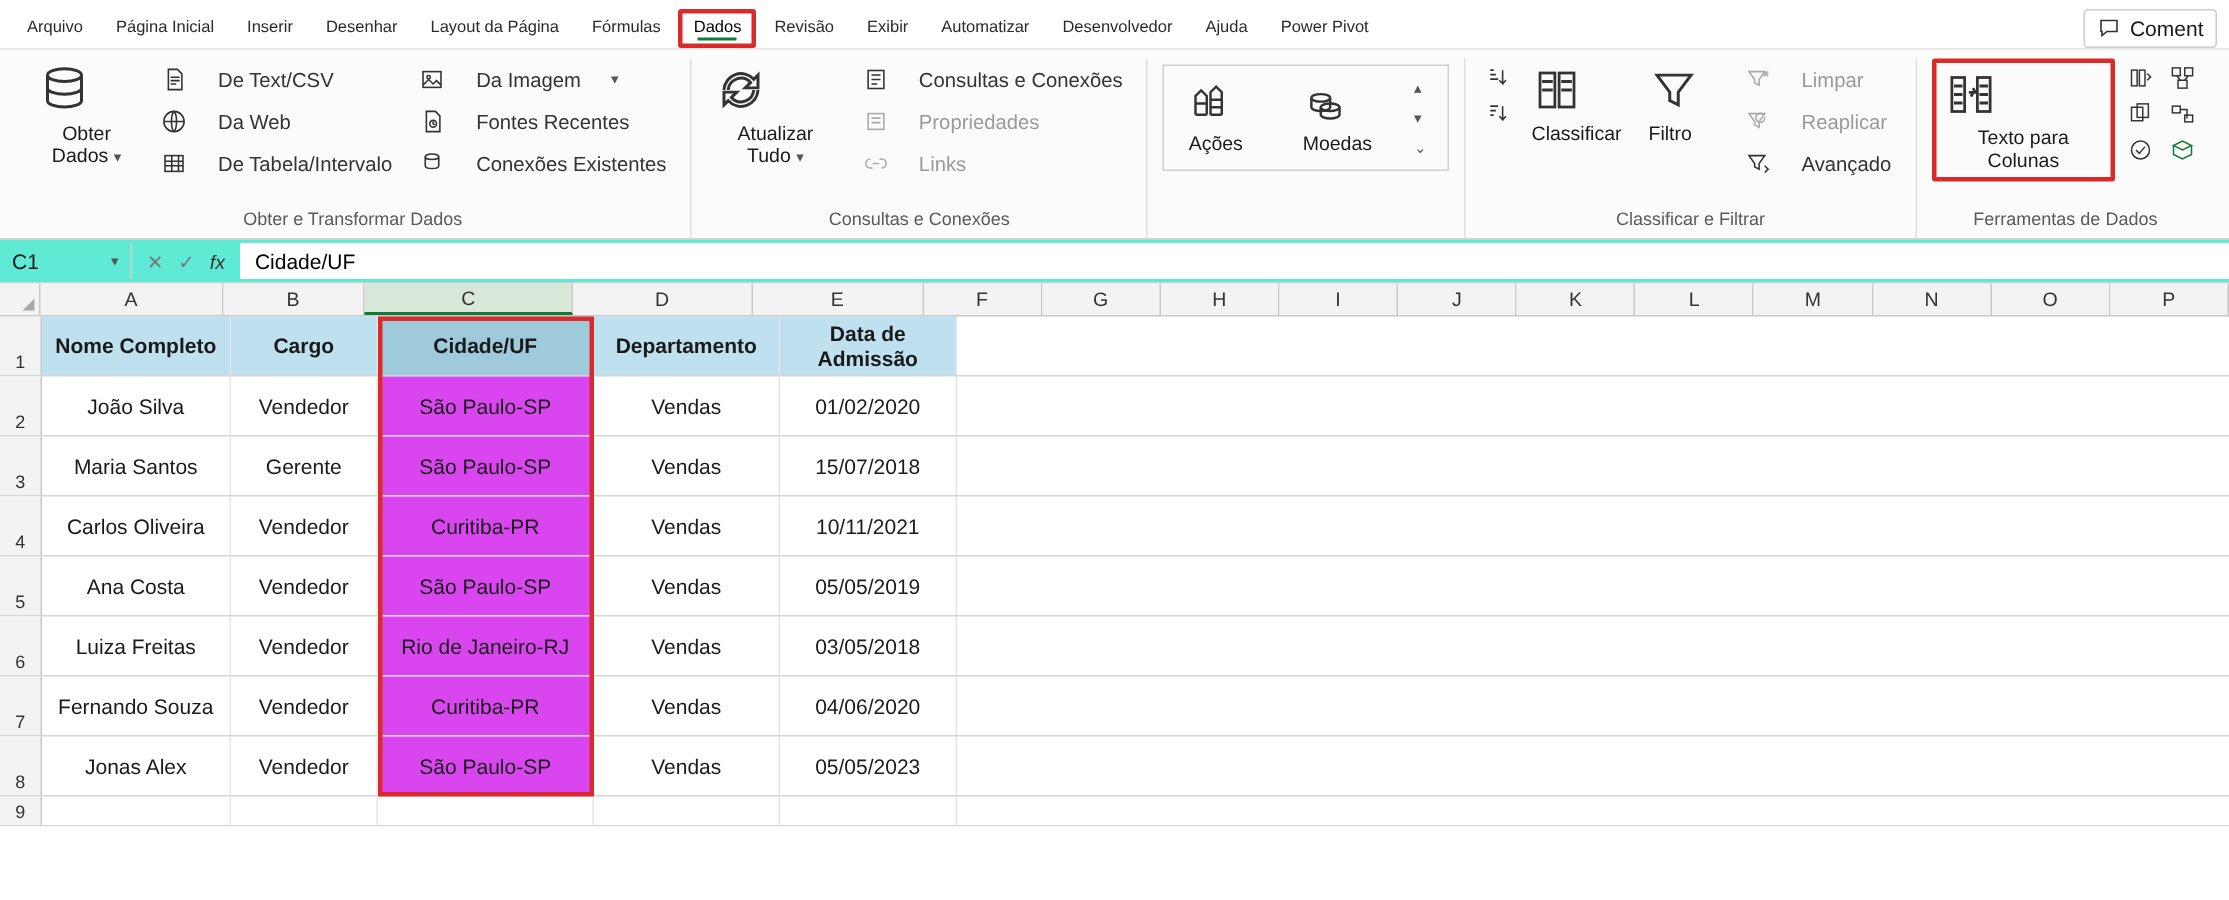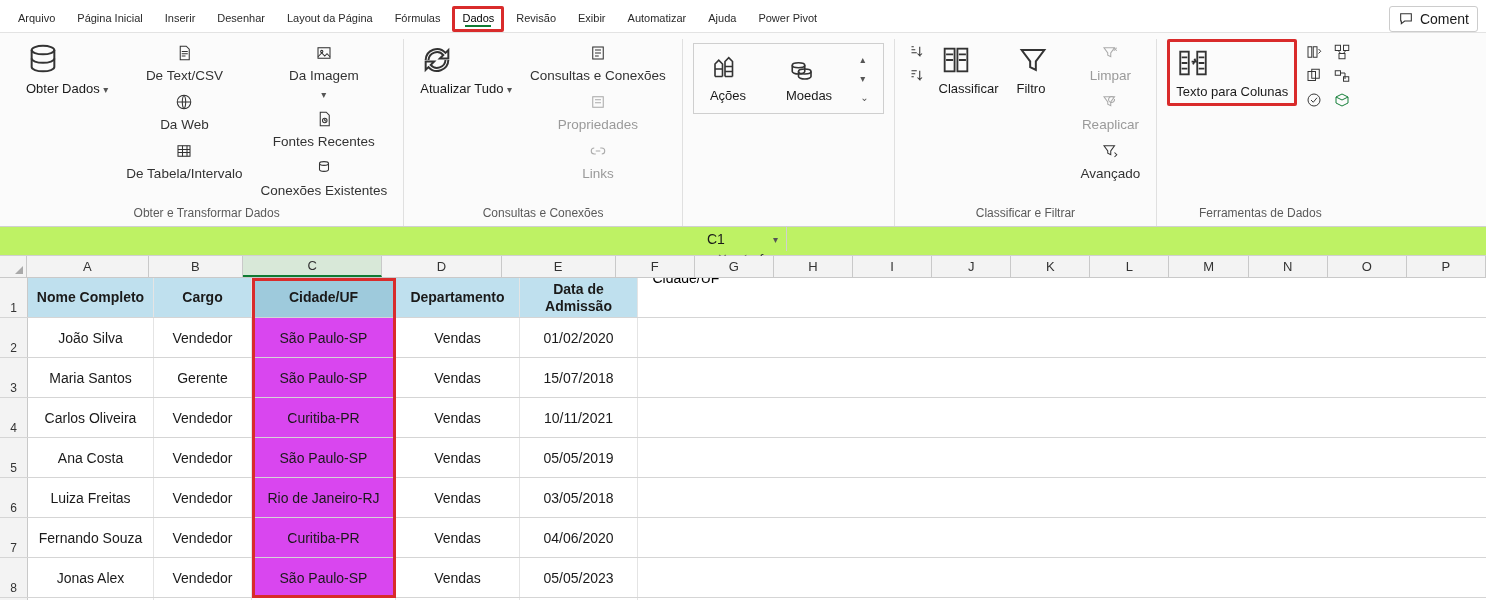--- a/index.html
+++ b/index.html
@@ -92,45 +92,43 @@
   .stack {
     display:flex;
     flex-direction:column;
     gap:4px;
     justify-content:flex-start;
     padding:2px 0;
   }
   .small-btn {
     display:flex;
     align-items:center;
-    gap:6px;
+    gap:20px;
     padding:3px 6px;
     font-size:13.5px;
     color:#333;
     cursor:pointer;
     white-space:nowrap;
-    flex-direction:column;
   }
   .small-btn.dim { color:#9a9a9a; }
   .small-btn svg, .small-btn .icon-ph { width:18px; height:18px; flex:none;}
   .highlight-red {
     border:3px solid #d92b2b;
     border-radius:2px;
   }
   
   .icon-col { display:flex; flex-direction:column; gap:6px; align-items:center; padding:4px 2px;}
   
   .formula-bar {
     display:flex;
     align-items:center;
     border-top:1px solid #d0d0d0;
     border-bottom:1px solid #d0d0d0;
     height:30px;
-    background:#bef264;
-    flex-direction:column;
+    background:#5eead4;
   }
   .name-box {
     width:88px;
     border-right:1px solid #d0d0d0;
     padding:4px 8px;
     display:flex;
     align-items:center;
     justify-content:space-between;
     font-size:14px;
   }
@@ -240,20 +238,21 @@
   <div class="tab">Arquivo</div>
   <div class="tab">Página Inicial</div>
   <div class="tab">Inserir</div>
   <div class="tab">Desenhar</div>
   <div class="tab">Layout da Página</div>
   <div class="tab">Fórmulas</div>
   <div class="tab active">Dados</div>
   <div class="tab">Revisão</div>
   <div class="tab">Exibir</div>
   <div class="tab">Automatizar</div>
+  <div class="tab">Desenvolvedor</div>
   <div class="tab">Ajuda</div>
   <div class="tab">Power Pivot</div>
   <div class="right-area">
     <div class="comments-btn">
       <svg width="16" height="16" viewBox="0 0 24 24" fill="none" stroke="#333" stroke-width="1.6">
           <path d="M4 4h16v11H10l-5 4v-4H4z"></path>
         </svg>
       <span>Coment</span>
     </div>
   </div>

